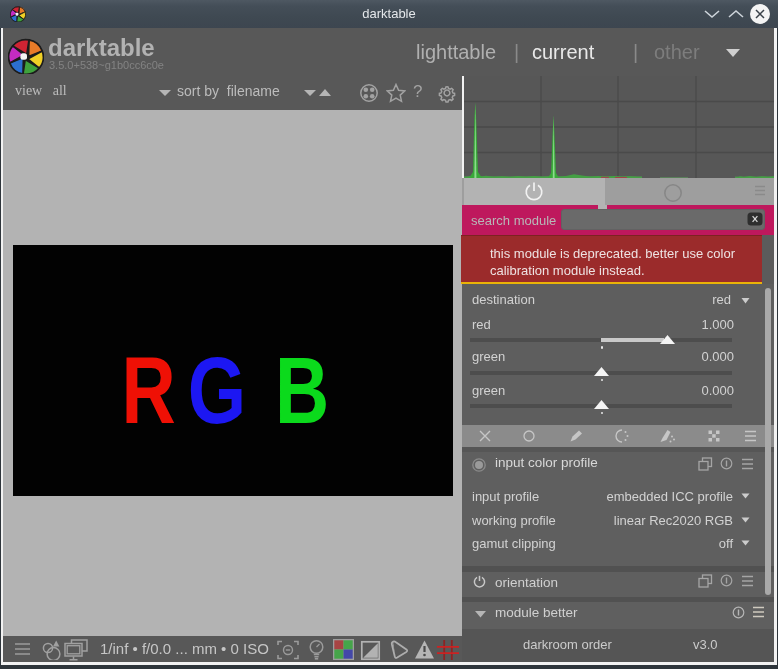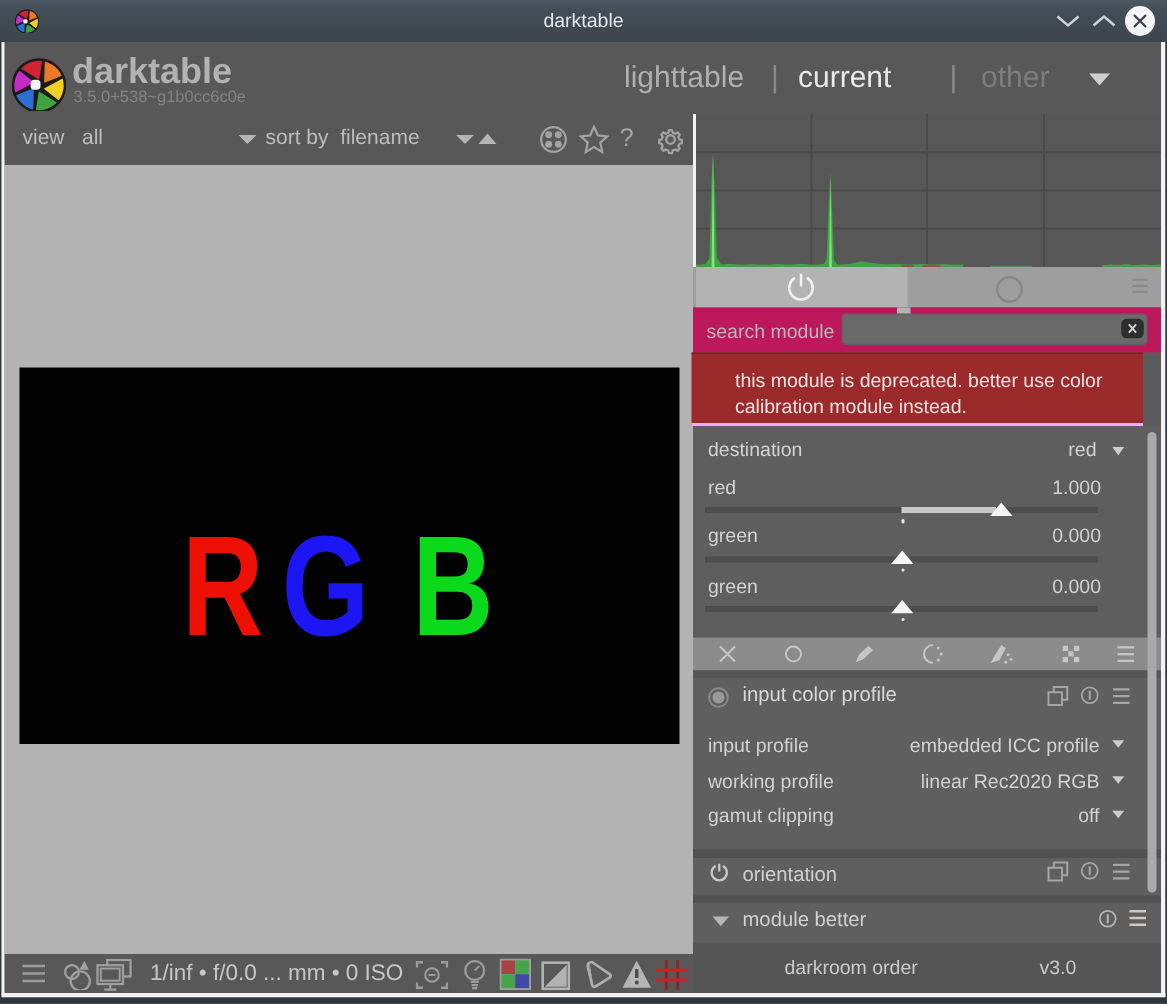--- a/index.html
+++ b/index.html
@@ -57,21 +57,21 @@
 <div class="abs" style="left:416px;top:41px;font-size:20px;color:#b0b0b0;">lighttable</div>
 <div class="abs" style="left:514px;top:41px;font-size:20px;color:#8a8a8a;">|</div>
 <div class="abs" style="left:532px;top:41px;font-size:20px;color:#e9e9e9;">current</div>
 <div class="abs" style="left:633px;top:41px;font-size:20px;color:#8a8a8a;">|</div>
 <div class="abs" style="left:654px;top:41px;font-size:20px;color:#7d7d7d;">other</div>
 <svg class="abs" style="left:724px;top:48px;" width="18" height="10" viewBox="0 0 18 10">
       <path d="M2,1 L16,1 L9,9 Z" fill="#cfcfcf"></path>
     </svg>
 
 <div class="abs" style="left:3px;top:76px;width:459px;height:34px;background:#585858;">
-  <div class="abs" style="left:12px;top:7px;font-size:14px;color:#bcbcbc;">view&nbsp;&nbsp;&nbsp;all</div>
+  <div class="abs" style="left:12px;top:7px;font-size:14px;color:#bcbcbc;font-family:Liberation Serif, serif;">view&nbsp;&nbsp;&nbsp;all</div>
   <svg class="abs" style="left:155px;top:13px;" width="14" height="8" viewBox="0 0 14 8">
         <path d="M1,1 L13,1 L7,7 Z" fill="#b5b5b5"></path>
       </svg>
   <div class="abs" style="left:174px;top:7px;font-size:14px;color:#bcbcbc;">sort by&nbsp;&nbsp;filename</div>
   <svg class="abs" style="left:300px;top:13px;" width="14" height="8" viewBox="0 0 14 8">
         <path d="M1,1 L13,1 L7,7 Z" fill="#b5b5b5"></path>
       </svg>
   <svg class="abs" style="left:315px;top:12px;" width="14" height="9" viewBox="0 0 14 9">
         <path d="M7,1 L13,8 L1,8 Z" fill="#b5b5b5"></path>
       </svg>
@@ -211,21 +211,21 @@
 
 <div class="abs" style="left:462px;top:205px;width:312px;height:30px;background:#be185d;">
   <div class="abs" style="left:9px;top:8px;font-size:13px;color:#b8b8b8;">search module</div>
   <div class="abs" style="left:99px;top:4px;width:204px;height:21px;background:#6a6a6a;border-radius:3px;border:1px solid #626262;"></div>
   <svg class="abs" style="left:285px;top:7px;" width="16" height="14" viewBox="0 0 16 14">
     <rect x="0.5" y="0.5" width="15" height="13" rx="3.5" fill="#2e2e2e"></rect>
     <path d="M5.6,4.2 L10.4,9.8 M10.4,4.2 L5.6,9.8" stroke="#d6d6d6" stroke-width="1.3"></path>
   </svg>
 </div>
 
-<div class="abs" style="left:461px;top:235px;width:301px;height:49px;background:#9b2b2b;border-top:1px solid #7d2222;border-bottom:2px solid #f0abfc;">
+<div class="abs" style="left:461px;top:235px;width:301px;height:49px;background:#9b2b2b;border-top:1px solid #7d2222;border-bottom:2px solid #eab308;">
   <div class="abs" style="left:29px;top:9px;width:260px;font-size:13px;line-height:17px;color:#eee2e2;">this module is deprecated. better use color calibration module instead.</div>
 </div>
 
 <div class="abs" style="left:462px;top:284px;width:312px;height:141px;background:#5e5e5e;">
   <div class="abs" style="left:10px;top:8px;font-size:13px;color:#d2d2d2;">destination</div>
   <div class="abs" style="left:0px;top:8px;width:269px;text-align:right;font-size:13px;color:#d2d2d2;">red</div>
   <svg class="abs" style="left:279px;top:13px;" width="9" height="7" viewBox="0 0 9 7">
         <path d="M0.5,1 L8.5,1 L4.5,6.5 Z" fill="#cccccc"></path>
       </svg>
 

